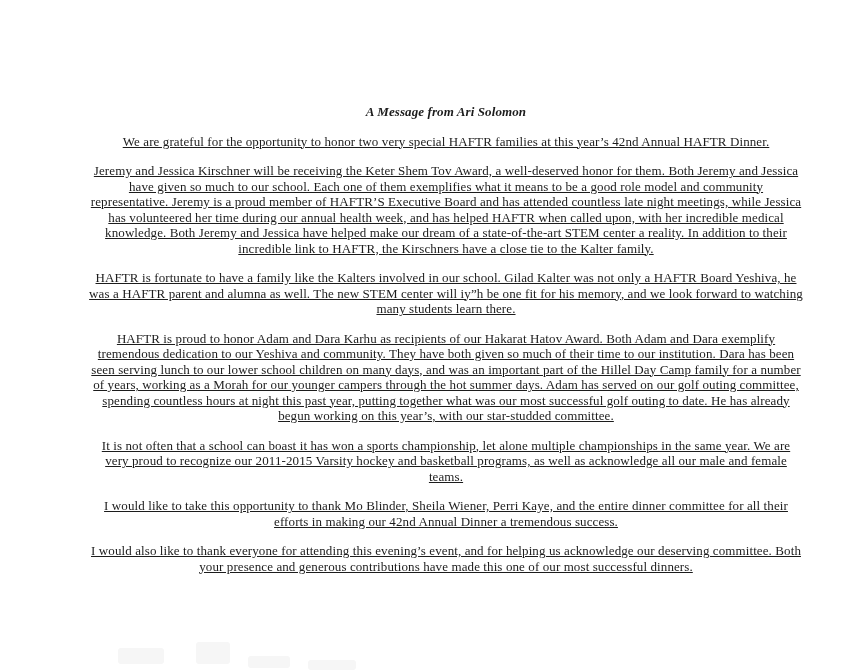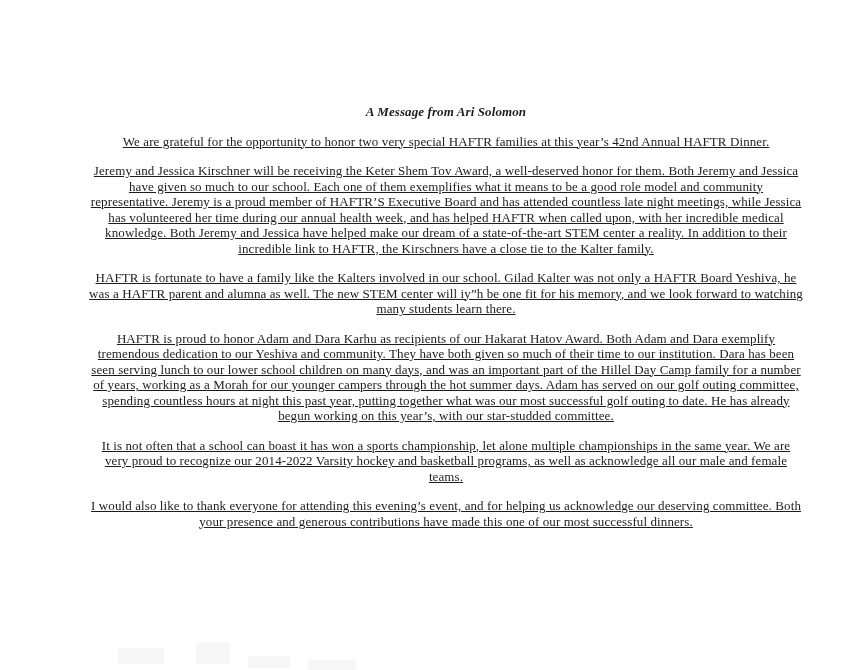--- a/index.html
+++ b/index.html
@@ -56,21 +56,22 @@
 
 <div class="page" style="background: rgb(255, 255, 255); color: rgb(28, 28, 28);">
   <div class="letter">
     <div class="heading">
       <div class="heading-line1">A Message from Ari Solomon</div>
     </div>
     <p>We are grateful for the opportunity to honor two very special HAFTR families at this year’s 42nd Annual HAFTR Dinner.</p>
     <p>Jeremy and Jessica Kirschner will be receiving the Keter Shem Tov Award, a well-deserved honor for them. Both Jeremy and Jessica have given so much to our school. Each one of them exemplifies what it means to be a good role model and community representative. Jeremy is a proud member of HAFTR’S Executive Board and has attended countless late night meetings, while Jessica has volunteered her time during our annual health week, and has helped HAFTR when called upon, with her incredible medical knowledge. Both Jeremy and Jessica have helped make our dream of a state-of-the-art STEM center a reality. In addition to their incredible link to HAFTR, the Kirschners have a close tie to the Kalter family.</p>
     <p>HAFTR is fortunate to have a family like the Kalters involved in our school. Gilad Kalter was not only a HAFTR Board Yeshiva, he was a HAFTR parent and alumna as well. The new STEM center will iy”h be one fit for his memory, and we look forward to watching many students learn there.</p>
     <p>HAFTR is proud to honor Adam and Dara Karhu as recipients of our Hakarat Hatov Award. Both Adam and Dara exemplify tremendous dedication to our Yeshiva and community. They have both given so much of their time to our institution. Dara has been seen serving lunch to our lower school children on many days, and was an important part of the Hillel Day Camp family for a number of years, working as a Morah for our younger campers through the hot summer days. Adam has served on our golf outing committee, spending countless hours at night this past year, putting together what was our most successful golf outing to date. He has already begun working on this year’s, with our star-studded committee.</p>
-    <p>It is not often that a school can boast it has won a sports championship, let alone multiple championships in the same year. We are very proud to recognize our 2014-2022 Varsity hockey and basketball programs, as well as acknowledge all our male and female teams.</p>
+    <p>It is not often that a school can boast it has won a sports championship, let alone multiple championships in the same year. We are very proud to recognize our 2011-2015 Varsity hockey and basketball programs, as well as acknowledge all our male and female teams.</p>
+    <p>I would like to take this opportunity to thank Mo Blinder, Sheila Wiener, Perri Kaye, and the entire dinner committee for all their efforts in making our 42nd Annual Dinner a tremendous success.</p>
     <p>I would also like to thank everyone for attending this evening’s event, and for helping us acknowledge our deserving committee. Both your presence and generous contributions have made this one of our most successful dinners.</p>
   </div>
 
   <div class="artifact a1" style="background: rgb(246, 246, 246);"></div>
   <div class="artifact a2" style="background: rgb(246, 246, 246);"></div>
   <div class="artifact a3" style="background: rgb(246, 246, 246);"></div>
   <div class="artifact a4" style="background: rgb(246, 246, 246);"></div>
 </div>
 
 </body></html>

